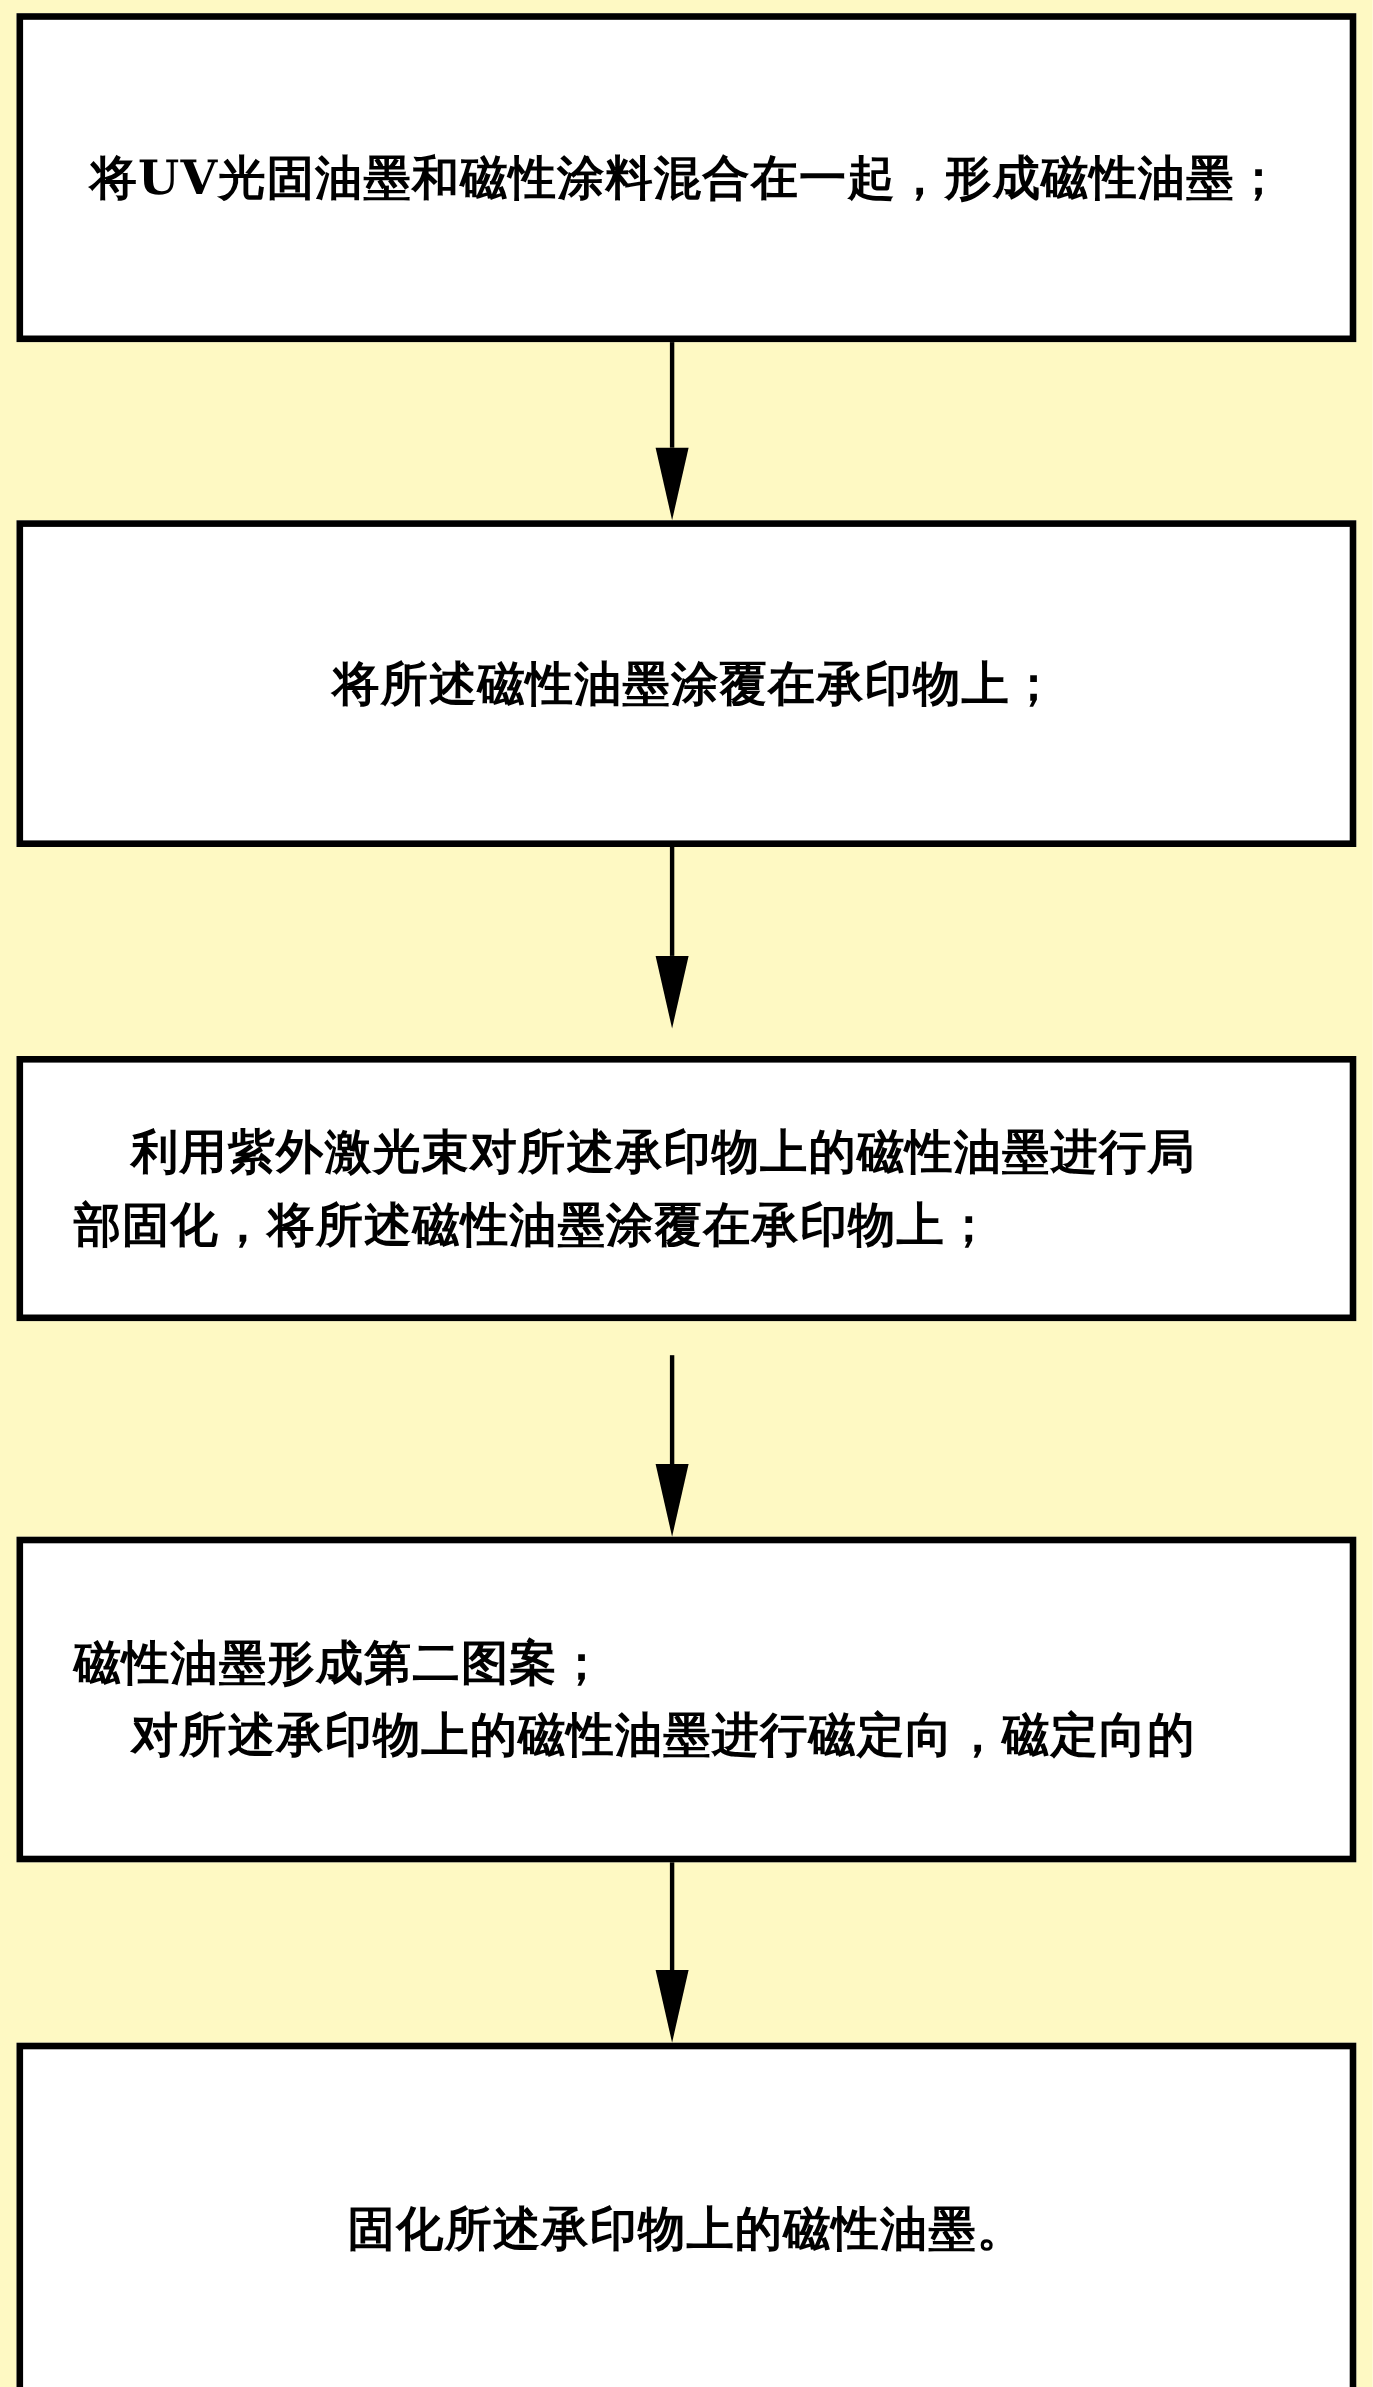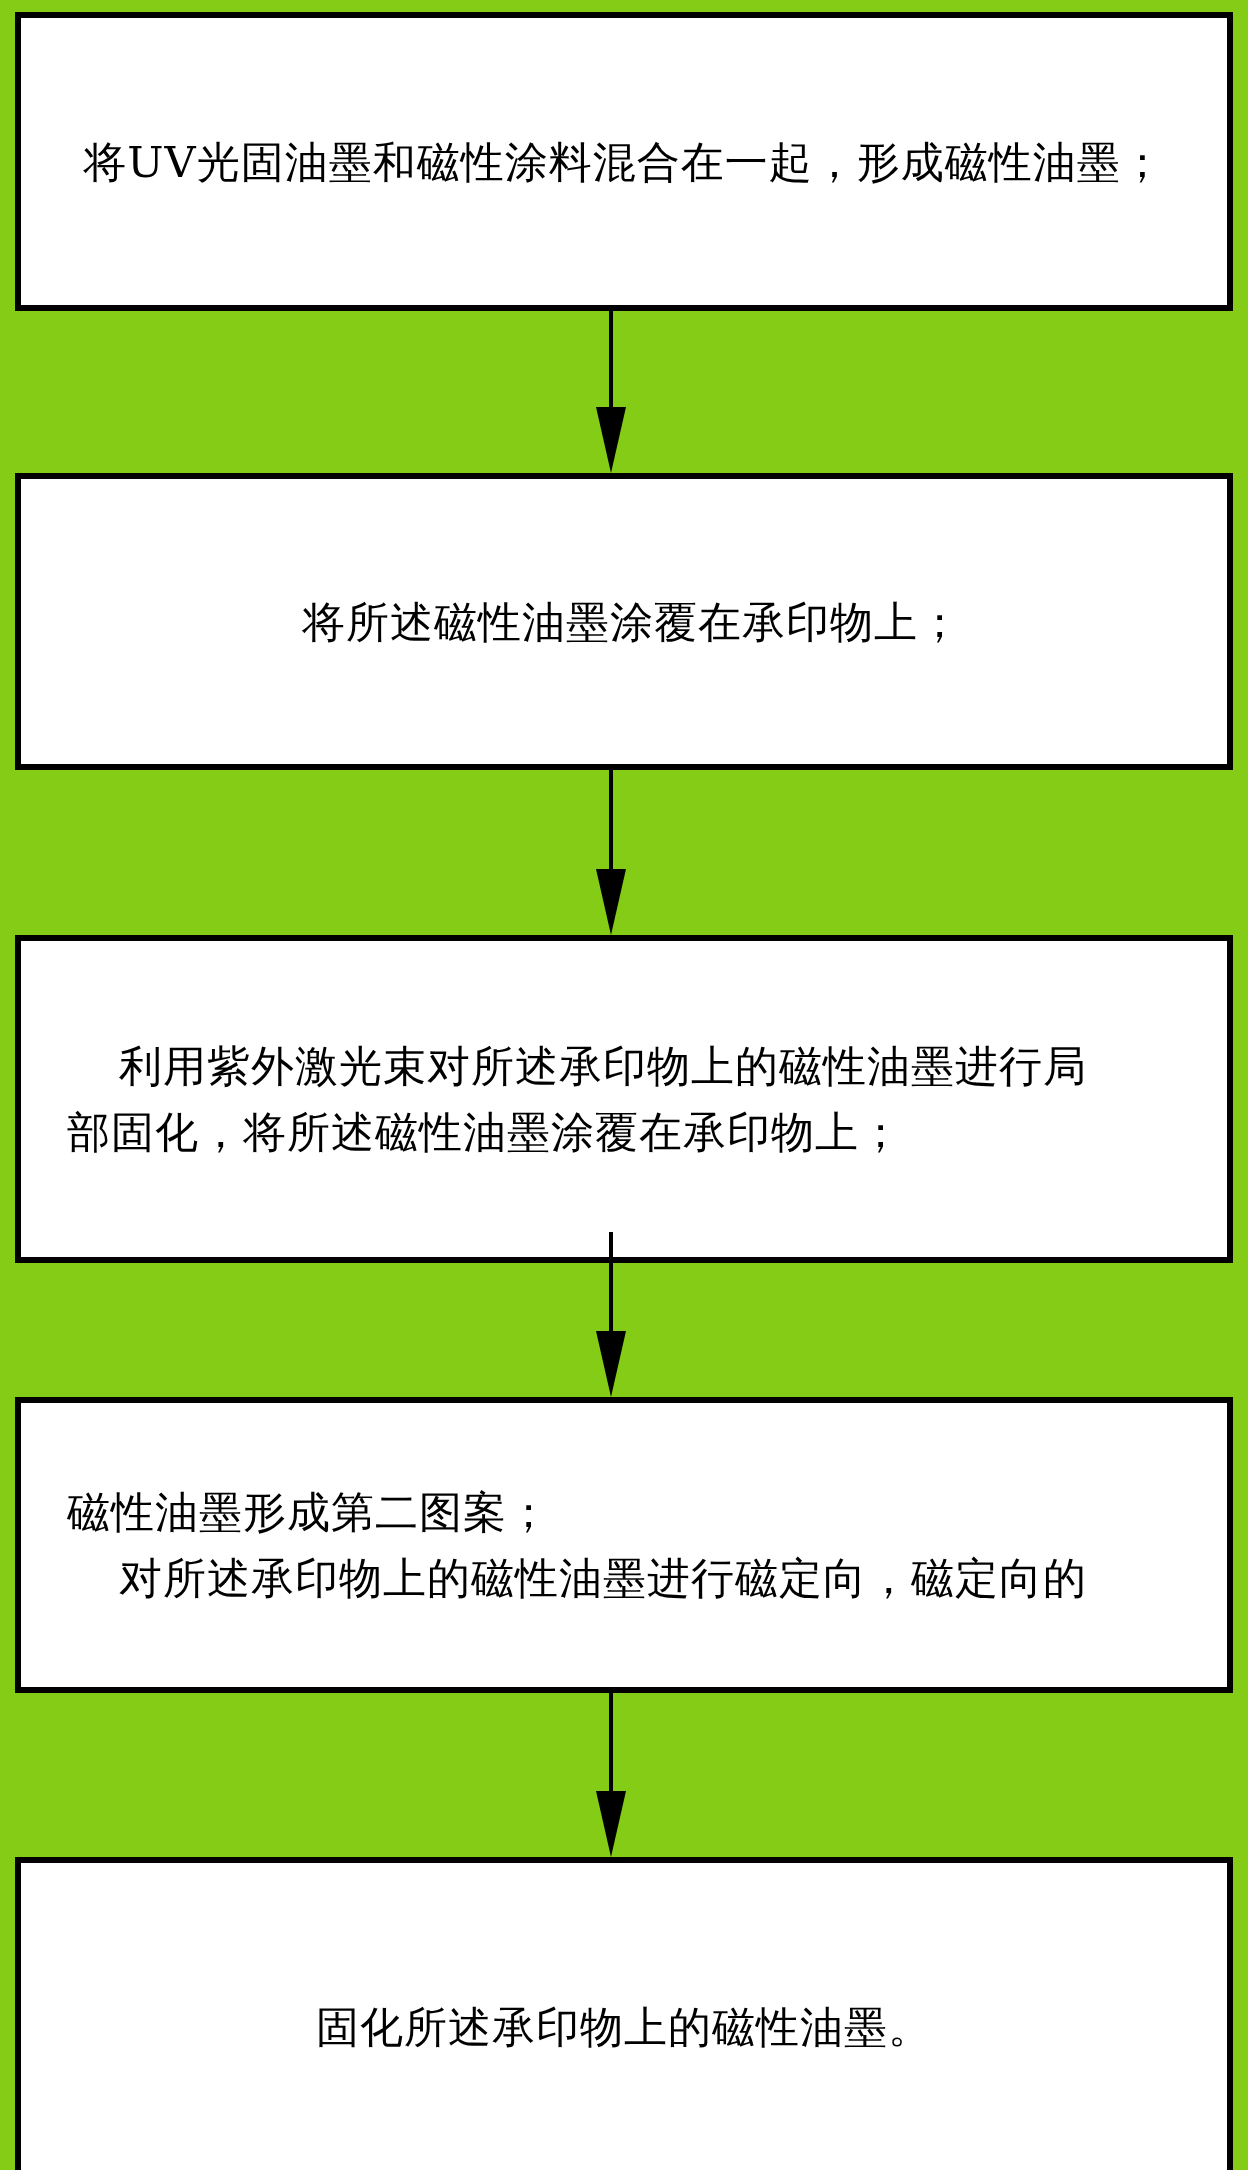--- a/index.html
+++ b/index.html
@@ -4,37 +4,38 @@
 <style>
   html, body {
     margin: 0;
     padding: 0;
     background: #ffffff;
   }
   .canvas {
     position: relative;
     width: 1248px;
     height: 2170px;
-    background: #84cc16;
+    background: #fef9c3;
     overflow: hidden;
+    font-weight: bold;
   }
   .box {
     position: absolute;
     left: 15px;
     width: 1218px;
     box-sizing: border-box;
     border: 6px solid #000000;
     background: #ffffff;
     display: flex;
     flex-direction: column;
     justify-content: center;
   }
   .box1 { top: 12px;   height: 299px; }
   .box2 { top: 473px;  height: 297px; padding-left: 16px; }
-  .box3 { top: 935px;  height: 328px; }
+  .box3 { top: 960px;  height: 241px; }
   .box4 { top: 1397px; height: 296px; }
   .box5 { top: 1857px; height: 340px; }
 
   .txt {
     font-family: "DejaVu Serif", "Liberation Serif", serif;
     font-size: 43px;
     line-height: 66px;
     color: #000000;
     letter-spacing: 1px;
   }

